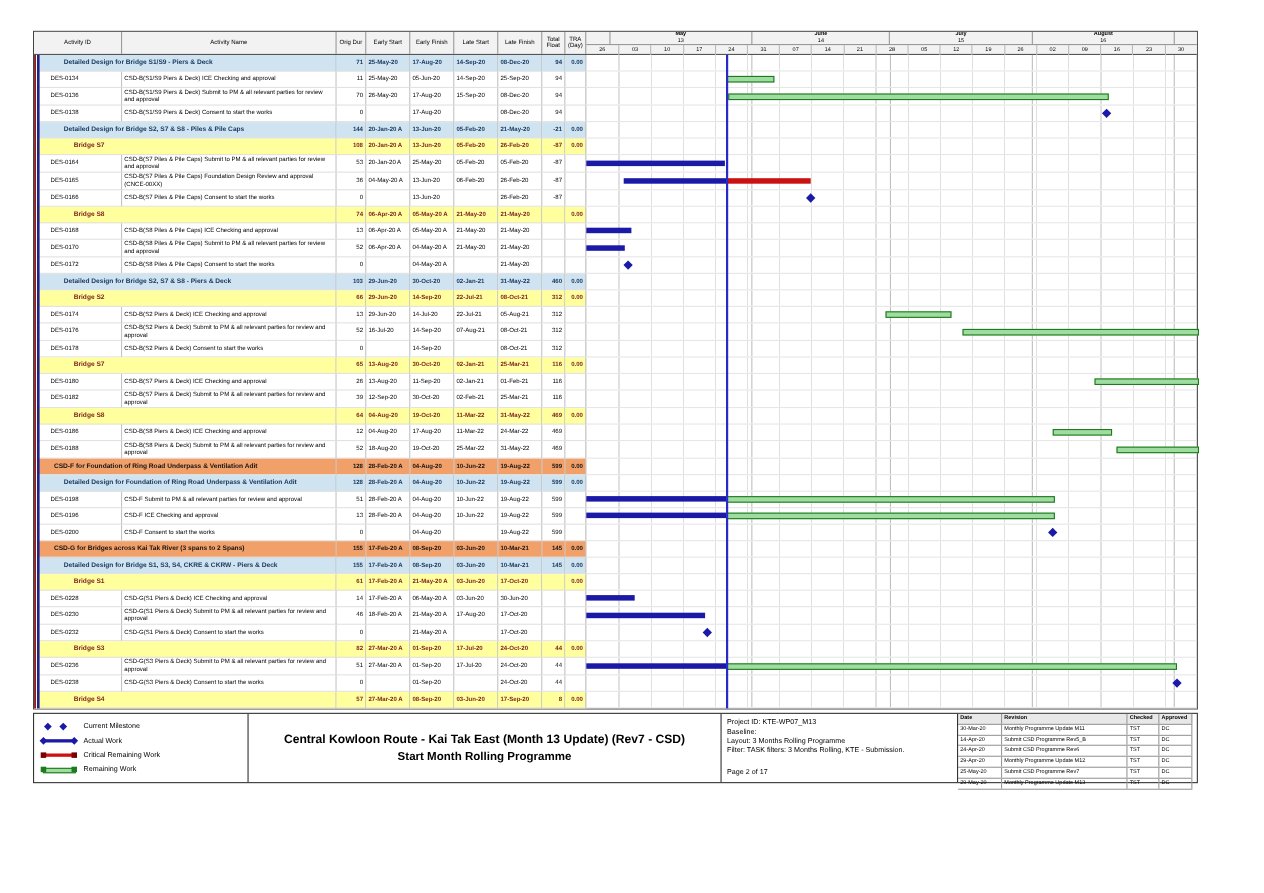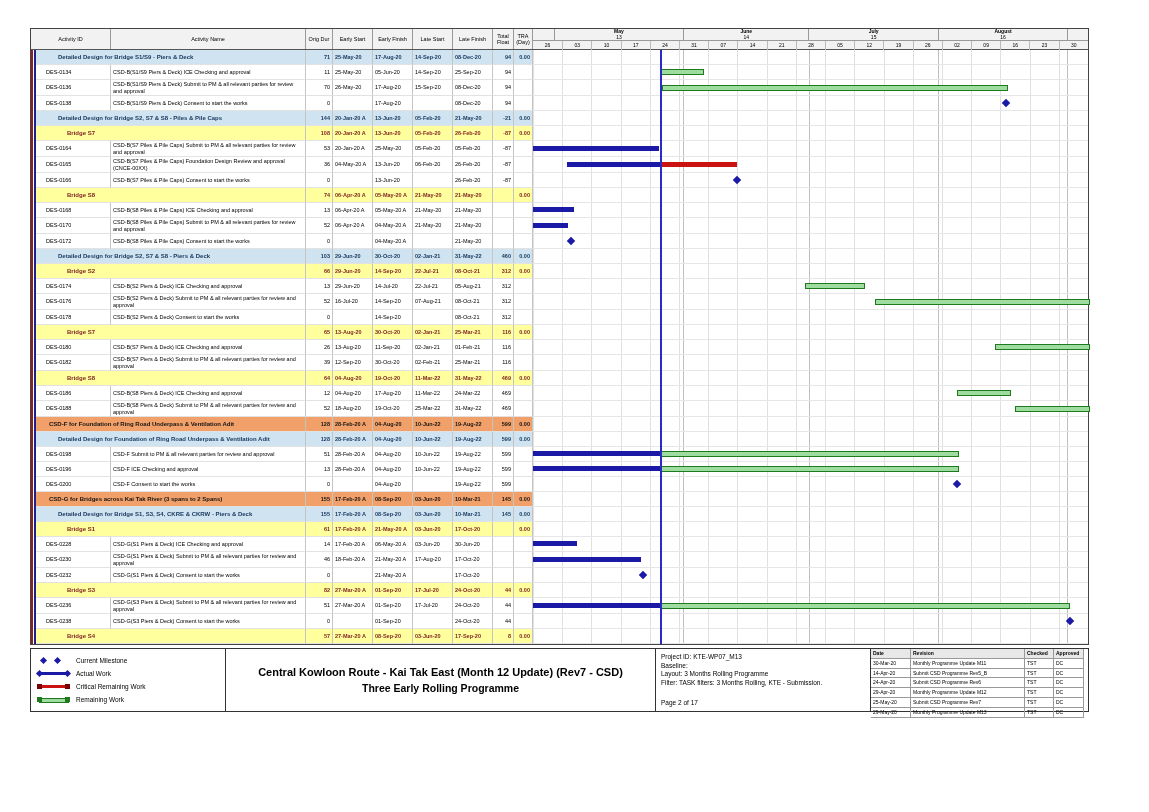--- a/index.html
+++ b/index.html
@@ -678,22 +678,22 @@
           <div class="litem">
             <span class="sw">
               <i class="swbar" style="background: rgb(159, 220, 159); border: 1px solid rgb(31, 122, 31);"></i>
               <i class="sqc" style="left: 0px; background: rgb(31, 122, 31);"></i>
               <i class="sqc" style="left: 28px; background: rgb(31, 122, 31);"></i>
             </span>
             <span class="llabel">Remaining Work</span>
           </div>
         </div>
       <div class="ftitle">
-        <div class="t1">Central Kowloon Route - Kai Tak East (Month 12 Update) (Rev7 - CSD)</div>
-        <div class="t2">Three Early Rolling Programme</div>
+        <div class="t1">Central Kowloon Route - Kai Tak East (Month 13 Update) (Rev7 - CSD)</div>
+        <div class="t2">Start Month Rolling Programme</div>
       </div>
       <div class="finfo" id="info-block">
         <div class="iline">Project ID: KTE-WP07_M13</div>
           <div class="iline">Baseline:</div>
           <div class="iline">Layout: 3 Months Rolling Programme</div>
           <div class="iline">Filter: TASK filters: 3 Months Rolling, KTE - Submission.</div>
           <div class="fpage">Page 2 of 17</div>
       </div>
       <div class="frev" id="rev-table">
           <div class="rrow rhead">

